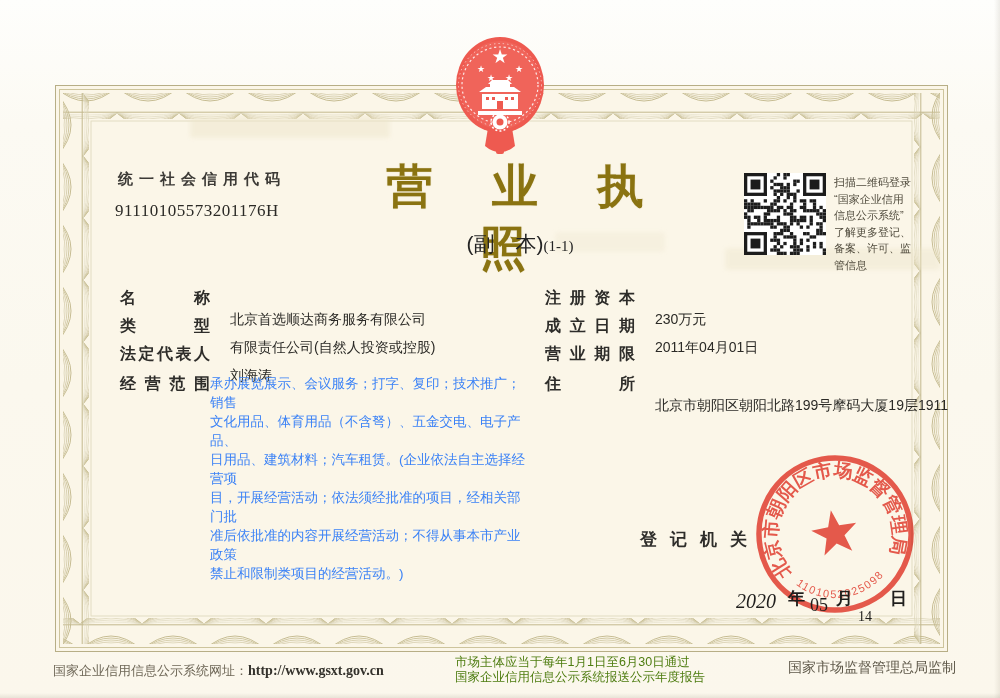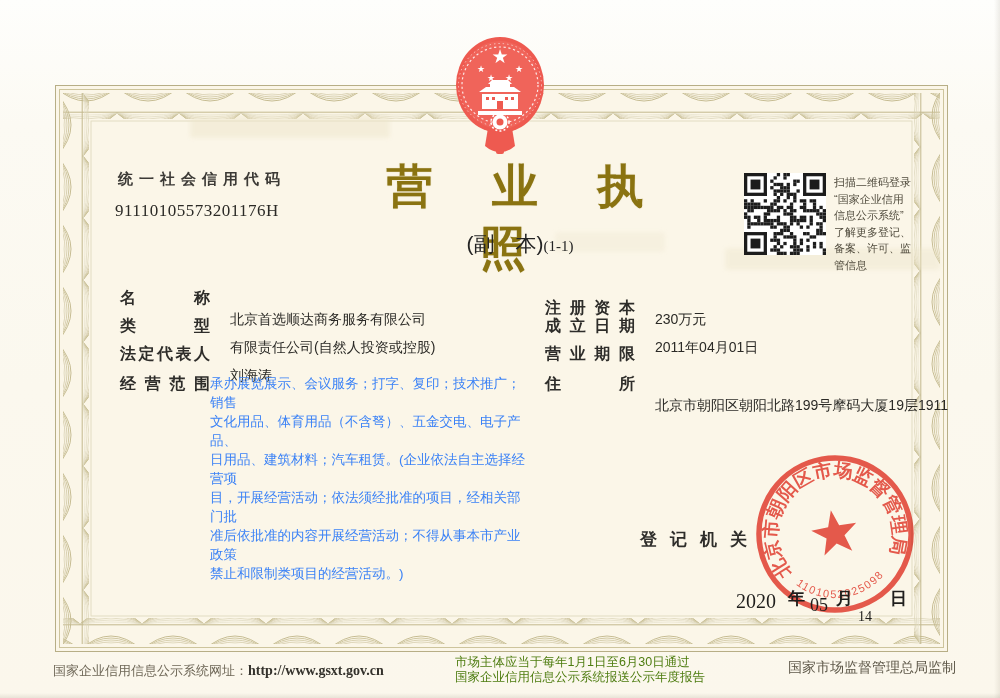--- a/index.html
+++ b/index.html
@@ -34,21 +34,21 @@
   .flabel{display:inline-block;width:90px;font-size:16px;font-weight:bold;color:#2e2d2a;text-align:justify;text-align-last:justify;}
   .fvalue{font-size:14px;color:#2b2a26;margin-left:20px;white-space:nowrap;margin-top:23px;}
   .scope-lines{position:absolute;left:210px;top:374px;width:320px;font-size:13.5px;line-height:19px;color:#3b82f6;}
 
   .reg-label{position:absolute;left:640px;top:528px;font-size:17px;font-weight:bold;letter-spacing:13px;color:#2e2d2a;}
 
   .seal{position:absolute;left:748px;top:450px;width:174px;height:170px;z-index:5;mix-blend-mode:multiply;}
 
   .date-row{position:absolute;left:736px;top:584px;width:190px;height:36px;font-family:"Liberation Serif","DejaVu Serif",serif;color:#1f1e1c;z-index:6;}
   .date-row span{position:absolute;}
-  .d-year{left:0;top:6px;font-size:20px;}
+  .d-year{left:0;top:6px;font-size:20px;font-style:italic;}
   .d-yu{left:52px;top:3px;font-size:17px;font-weight:bold;}
   .d-month{left:74px;top:11px;font-size:18px;}
   .d-mu{left:100px;top:3px;font-size:17px;font-weight:bold;}
   .d-day{left:122px;top:25px;font-size:14px;}
   .d-du{left:154px;top:3px;font-size:17px;font-weight:bold;}
 
   .footer-left{position:absolute;left:53px;top:662px;font-size:13px;color:#6e6757;}
   .footer-left b{font-size:14px;color:#34322c;font-family:"Liberation Serif","DejaVu Serif",serif;}
   .footer-mid{position:absolute;left:455px;top:655px;font-size:12.5px;line-height:14.5px;color:#4d7c0f;}
   .footer-right{position:absolute;left:788px;top:659px;font-size:14px;color:#5f594a;}
@@ -377,21 +377,21 @@
 </div>
 <div class="scope-lines">
   <div>承办展览展示、会议服务；打字、复印；技术推广；销售</div>
   <div>文化用品、体育用品（不含弩）、五金交电、电子产品、</div>
   <div>日用品、建筑材料；汽车租赁。(企业依法自主选择经营项</div>
   <div>目，开展经营活动；依法须经批准的项目，经相关部门批</div>
   <div>准后依批准的内容开展经营活动；不得从事本市产业政策</div>
   <div>禁止和限制类项目的经营活动。)</div>
 </div>
 
-<div class="row" style="left:545px;top:288px;align-items:center;">
+<div class="row" style="left:545px;top:288px;">
   <span class="flabel">注册资本</span>
   <span class="fvalue">230万元</span>
 </div>
 <div class="row" style="left:545px;top:316px;">
   <span class="flabel">成立日期</span>
   <span class="fvalue">2011年04月01日</span>
 </div>
 <div class="row" style="left:545px;top:344px;flex-direction:column;">
   <span class="flabel">营业期限</span>
 </div>

